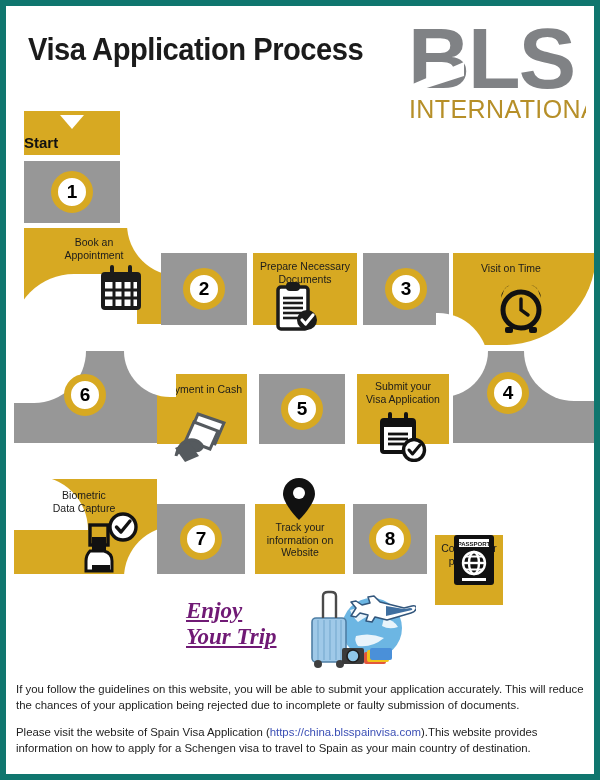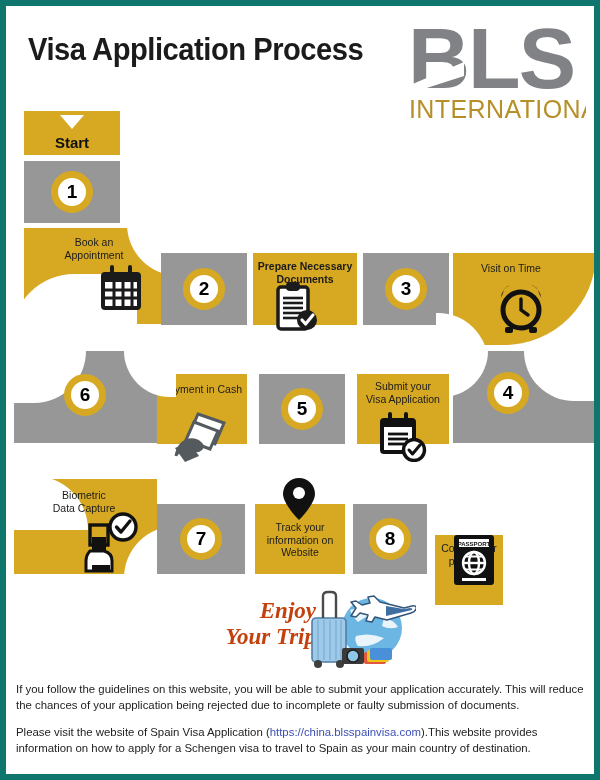--- a/index.html
+++ b/index.html
@@ -68,41 +68,42 @@
   
   .knock{ position:absolute; background:#ffffff; }
 
   
   #start-tab{
     position:absolute; left:18px; top:105px; width:96px; height:44px;
     background:#d7a922;
   }
   #start-label{
     position:absolute; left:0; right:0; bottom:4px;
-    text-align:center; font-size:15px; font-weight:bold;
+    font-size:15px; font-weight:bold;
     color:#111; font-family:"Liberation Sans", sans-serif;
   }
   #start-caret{
     position:absolute; left:50%; top:4px; margin-left:-12px;
     width:0;height:0;
     border-left:12px solid transparent;
     border-right:12px solid transparent;
     border-top:14px solid #ffffff;
   }
 
   
   #enjoy{
     position:absolute; left:180px; top:592px;
-    width:130px; text-align:right;
+    width:130px; text-align:left;
     font-family:"Liberation Serif", serif;
     font-style:italic;
     font-weight:bold;
-    color:#c2410c;
+    color:#701a75;
     font-size:23px;
     line-height:26px;
+    text-decoration:underline;
   }
   #trip-art{ position:absolute; left:300px; top:578px; width:110px; height:90px; }
 
   
   #footer{
     position:absolute; left:10px; right:10px; top:676px;
     font-family:"Liberation Sans", sans-serif;
     font-size:11.4px;
     line-height:15.5px;
     color:#222222;
@@ -163,21 +164,21 @@
           <line x1="24" y1="18" x2="24" y2="44"></line>
         <line x1="33" y1="18" x2="33" y2="44"></line>
       </g>
     </svg>
   </div>
 
   <div class="blk gray" style="left:155px;top:247px;width:86px;height:72px;">
     <div class="disc" style="left:22px;top:15px;">2</div>
   </div>
 
-  <div class="blk gold" style="left:247px;top:247px;width:104px;height:72px;font-weight:bold;">
+  <div class="blk gold" style="left:247px;top:247px;width:104px;height:72px;">
     <div class="lbl" style="top:7px;">
       <span>Prepare Necessary</span><br>
       <span>Documents</span>
     </div>
   </div>
   <div class="icon" style="left:268px;top:275px;">
     <svg width="46" height="52" viewBox="0 0 46 52">
       <rect x="4" y="6" width="30" height="42" rx="3" fill="#ffffff" stroke="#1b1b1b" stroke-width="3.5"></rect>
       <rect x="12" y="1" width="14" height="9" rx="4" fill="#1b1b1b"></rect>
       <g stroke="#1b1b1b" stroke-width="2.6">

